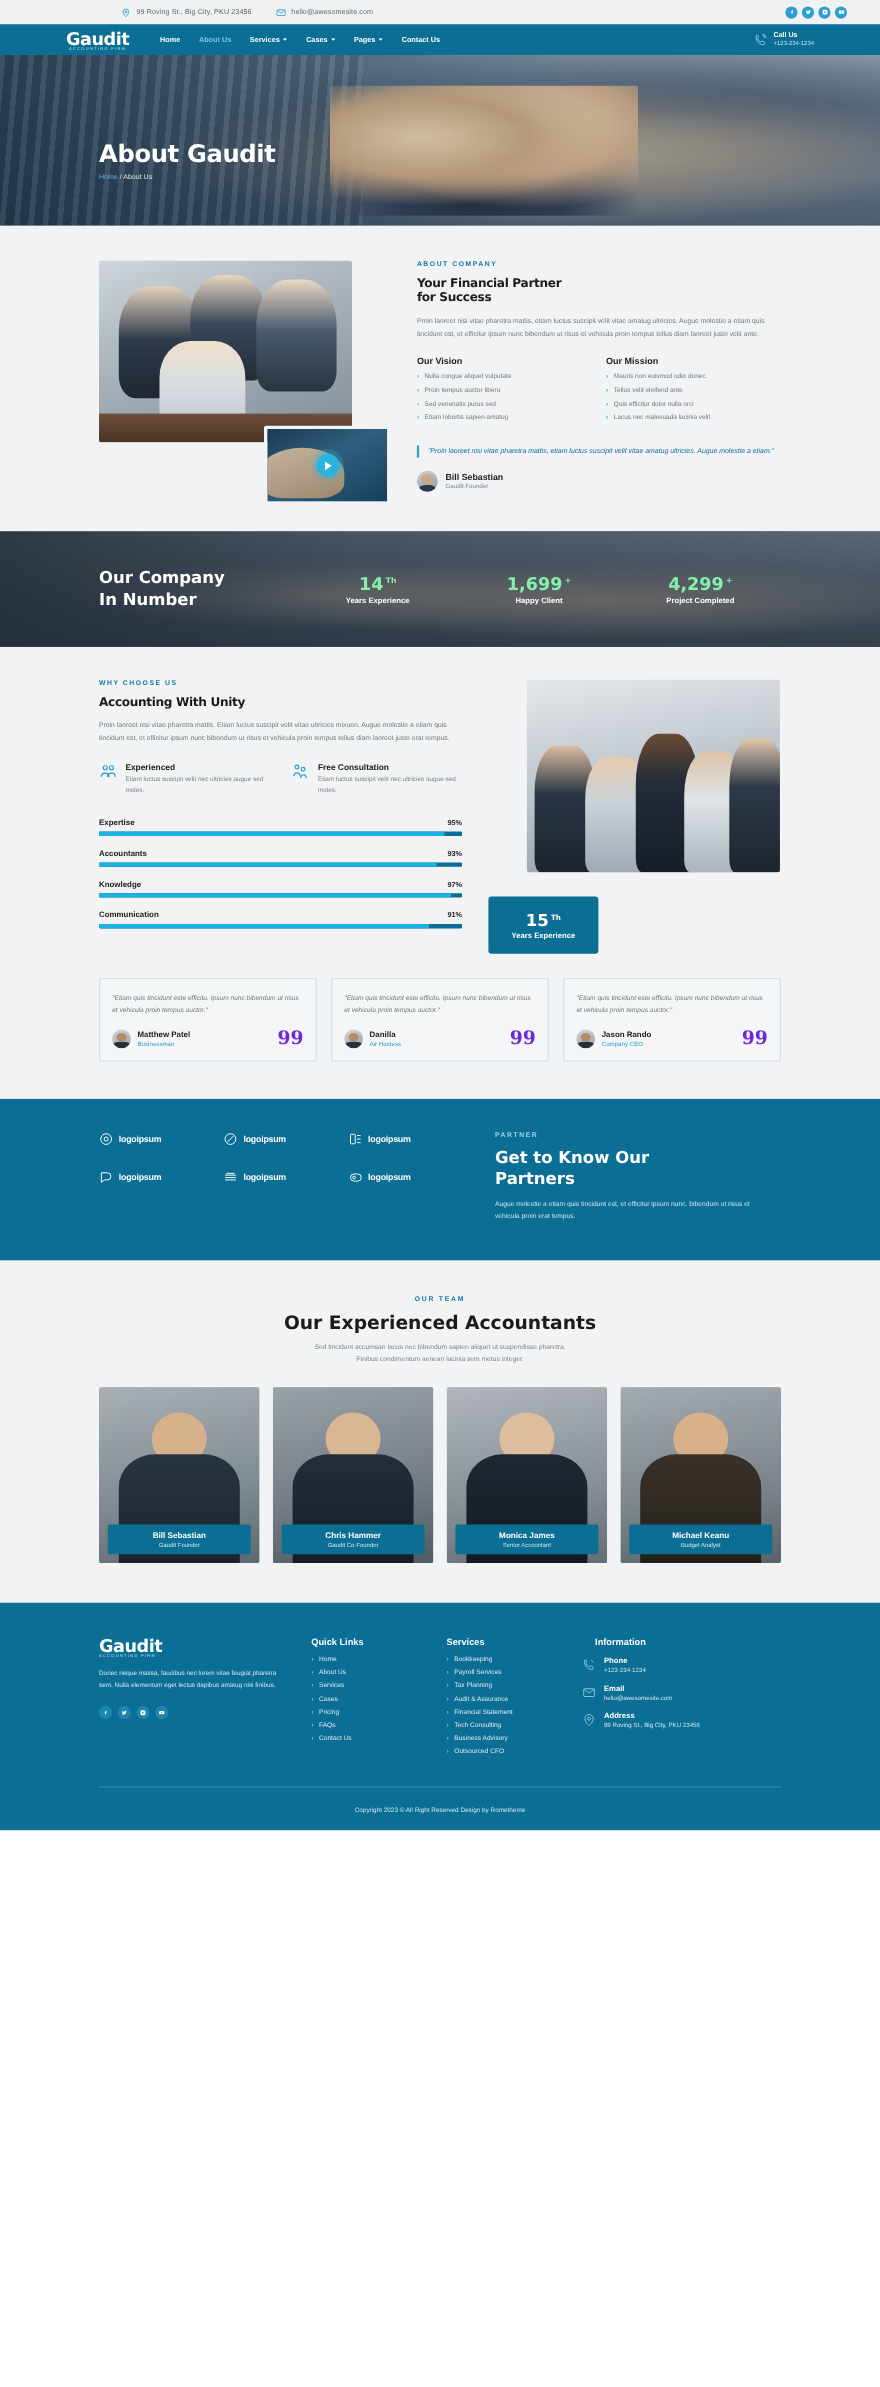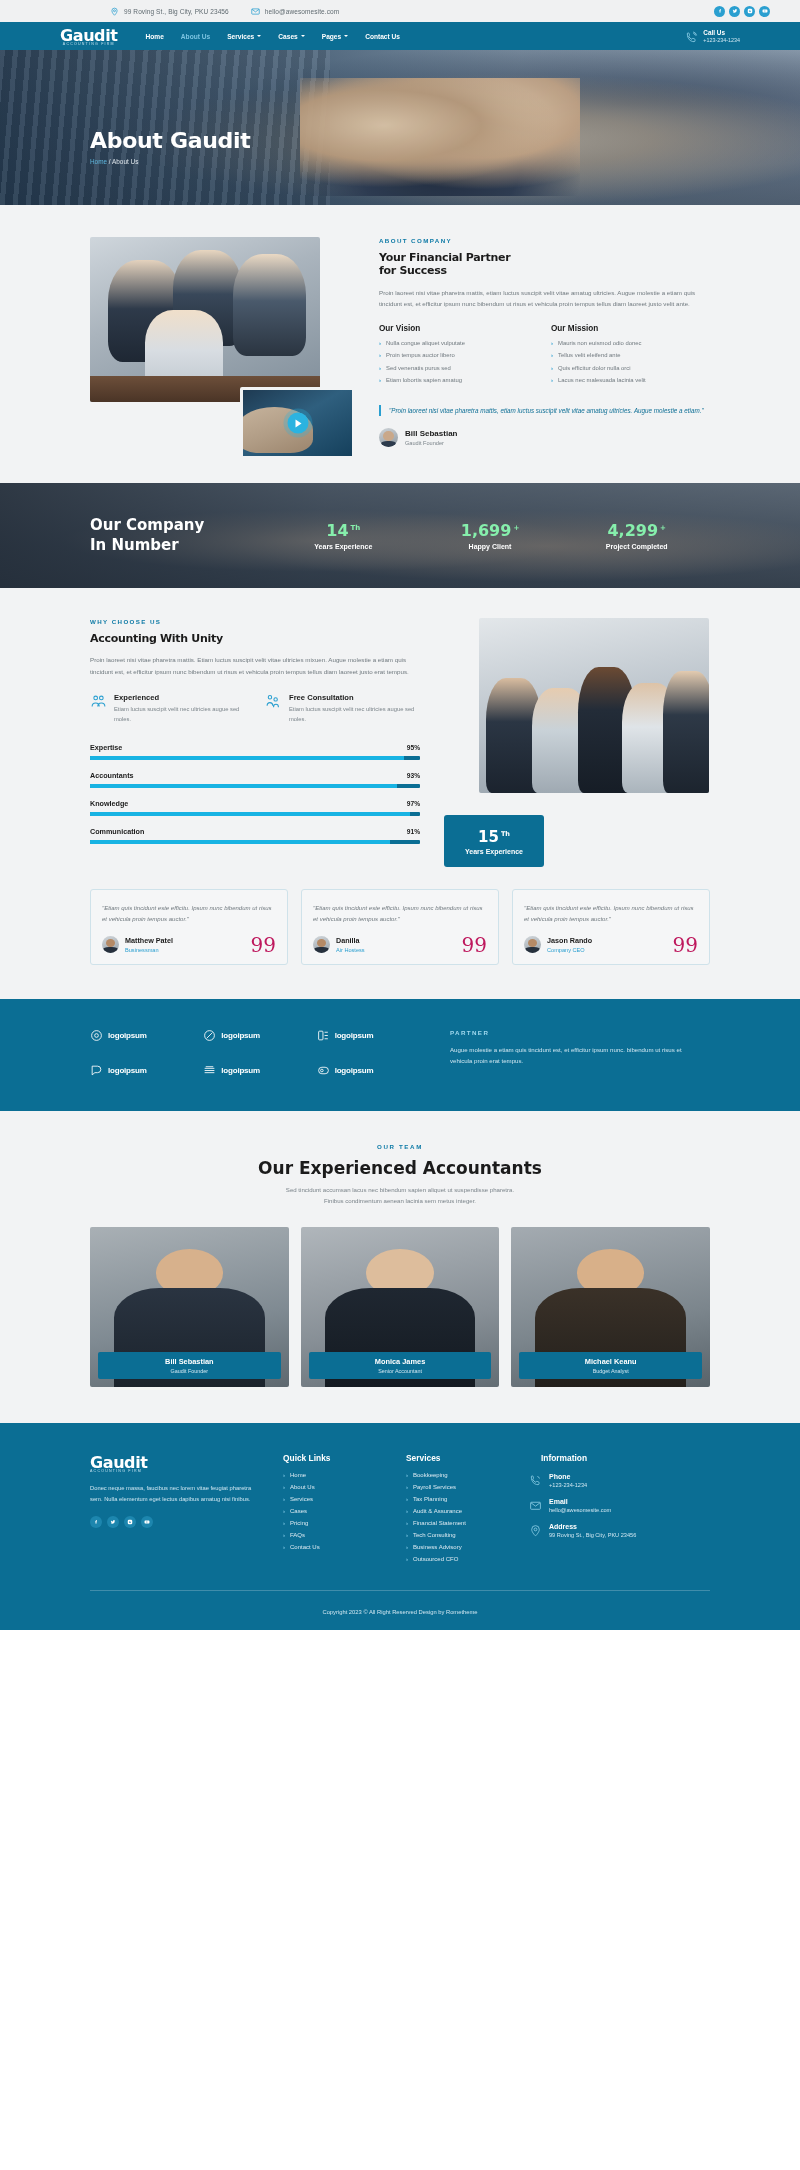--- a/index.html
+++ b/index.html
@@ -151,21 +151,21 @@
   .testi { background:#f2f3f4; padding:0 0 34px; }
   .testi-grid { width:620px; margin:0 auto; display:flex; gap:13px; }
   .tcard { flex:1; background:#f5f6f7; border:1px solid #cfe2ea; border-radius:3px; padding:13px 11px 11px; }
   .tcard p { font-size:6px; font-style:italic; line-height:1.75; color:#6f787e; }
   .tfoot { display:flex; align-items:center; gap:6px; margin-top:12px; position:relative; }
   .tav { width:17px; height:17px; border-radius:50%; overflow:hidden; position:relative; background:linear-gradient(160deg,#d2d7db,#96a0a8); }
   .tav::after { content:""; position:absolute; left:24%; top:16%; width:52%; height:48%; border-radius:50%; background:#b58a66; }
   .tav::before { content:""; position:absolute; left:6%; bottom:0; width:88%; height:36%; border-radius:40% 40% 0 0; background:#26303d; }
   .tn { font-size:7.2px; font-weight:bold; color:#1b1b1b; }
   .tr { font-size:5.6px; color:#2a9fd0; margin-top:1.5px; }
-  .qmark { margin-left:auto; font-size:20px; color:#be185d; font-family:"DejaVu Serif", serif; line-height:.7; }
+  .qmark { margin-left:auto; font-size:17px; color:#6d28d9; font-family:"DejaVu Serif", serif; line-height:.7;font-weight:bold; }
 
   
   .partners { background:#0b6e94; padding:30px 0 34px; }
   .partners-grid { width:620px; margin:0 auto; display:flex; gap:30px; align-items:flex-start; }
   .logos { width:330px; display:grid; grid-template-columns:repeat(3,1fr); gap:22px 10px; }
   .logo-item { display:flex; align-items:center; gap:5px; color:#fff; }
   .logo-item svg { width:13px; height:13px; fill:none; stroke:#fff; stroke-width:1.6; }
   .logo-item span { font-size:8px; font-weight:bold; letter-spacing:-.2px; }
   .partner-txt { width:255px; }
   .partner-txt .eyebrow { color:#9fd8ee; }
@@ -584,20 +584,24 @@
         <div class="logo-item">
           <svg viewBox="0 0 24 24">
               <rect x="3" y="6" width="18" height="12" rx="6"></rect>
               <circle cx="9" cy="12" r="2.4"></circle>
             </svg>
           <span>logoipsum</span>
         </div>
       </div>
       <div class="partner-txt">
         <div class="eyebrow">PARTNER</div>
+        <h3>
+          <span>Get to Know Our</span><br>
+          <span>Partners</span>
+        </h3>
         <p>Augue molestie a etiam quis tincidunt est, et efficitur ipsum nunc. bibendum ut risus et vehicula proin erat tempus.</p>
       </div>
     </div>
   </div>
 
   <div class="team">
     <div class="container">
       <div class="eyebrow">OUR TEAM</div>
       <h2>Our Experienced Accountants</h2>
       <div class="sub">
@@ -606,20 +610,29 @@
       </div>
     </div>
     <div class="team-grid">
       <div class="member">
         <span class="m-bg" style="background:linear-gradient(170deg,#a9b0b5 0%, #7f8a92 60%, #5e686f 100%)"></span>
         <span class="m-head" style="background:#d7b18c"></span>
         <span class="m-body" style="background:linear-gradient(180deg,#2a3441 0%, #1b232c 100%)"></span>
         <div class="m-caption">
           <div class="mn">Bill Sebastian</div>
           <div class="mr">Gaudit Founder</div>
+        </div>
+      </div>
+      <div class="member">
+        <span class="m-bg" style="background:linear-gradient(170deg,#9aa2a8 0%, #727c84 60%, #515b62 100%)"></span>
+        <span class="m-head" style="background:#d9b693"></span>
+        <span class="m-body" style="background:linear-gradient(180deg,#242d38 0%, #161d25 100%)"></span>
+        <div class="m-caption">
+          <div class="mn">Chris Hammer</div>
+          <div class="mr">Gaudit Co-Founder</div>
         </div>
       </div>
       <div class="member">
         <span class="m-bg" style="background:linear-gradient(170deg,#b0b6bb 0%, #878f96 60%, #636d74 100%)"></span>
         <span class="m-head" style="background:#ddbd9c"></span>
         <span class="m-body" style="background:linear-gradient(180deg,#1f2731 0%, #141a21 100%)"></span>
         <div class="m-caption">
           <div class="mn">Monica James</div>
           <div class="mr">Senior Accountant</div>
         </div>

